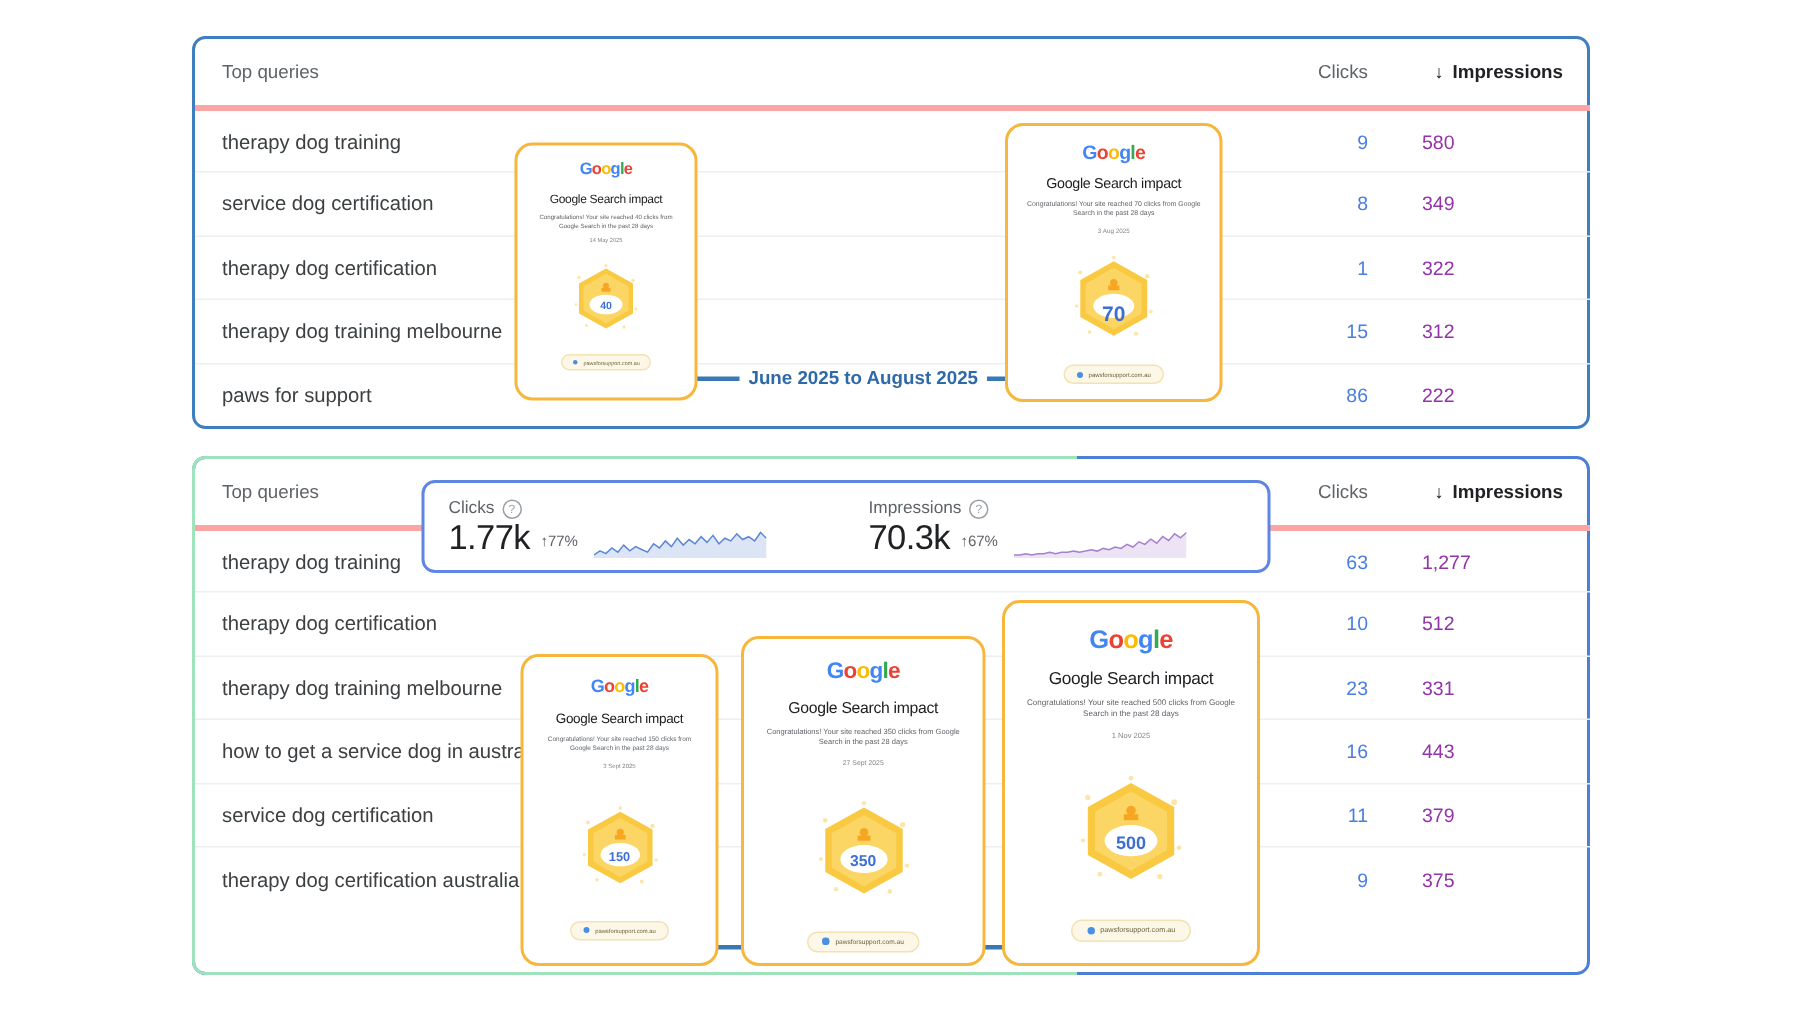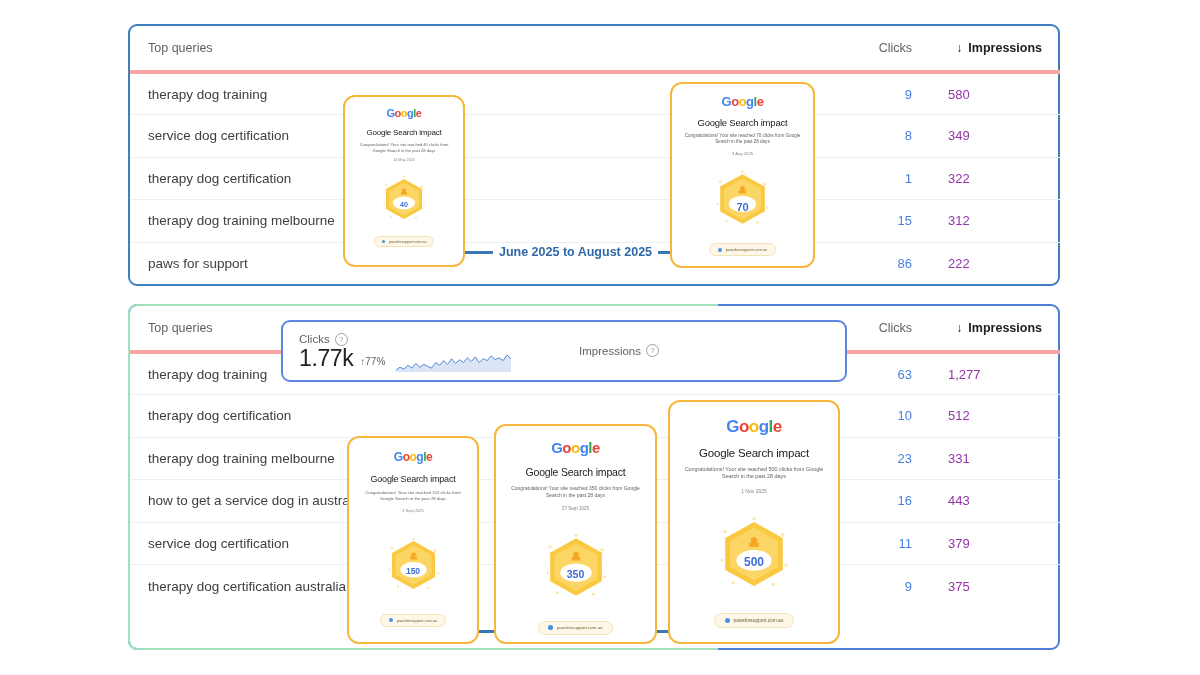--- a/index.html
+++ b/index.html
@@ -201,20 +201,28 @@
             <path d="M0.0,18.0 L4.0,15.2 L7.9,17.1 L11.9,13.3 L15.9,16.1 L19.8,11.4 L23.8,15.2 L27.8,12.4 L31.7,14.3 L35.7,16.1 L39.7,10.5 L43.6,13.3 L47.6,8.6 L51.6,12.4 L55.5,6.8 L59.5,11.4 L63.4,7.7 L67.4,10.5 L71.4,5.8 L75.3,9.6 L79.3,4.9 L83.3,10.5 L87.2,6.8 L91.2,8.6 L95.2,3.9 L99.1,7.7 L103.1,5.8 L107.1,8.6 L111.0,3.0 L115.0,6.8 L115,20 L0,20 Z" fill="#5b87d6" opacity="0.22"></path>
             <path d="M0.0,18.0 L4.0,15.2 L7.9,17.1 L11.9,13.3 L15.9,16.1 L19.8,11.4 L23.8,15.2 L27.8,12.4 L31.7,14.3 L35.7,16.1 L39.7,10.5 L43.6,13.3 L47.6,8.6 L51.6,12.4 L55.5,6.8 L59.5,11.4 L63.4,7.7 L67.4,10.5 L71.4,5.8 L75.3,9.6 L79.3,4.9 L83.3,10.5 L87.2,6.8 L91.2,8.6 L95.2,3.9 L99.1,7.7 L103.1,5.8 L107.1,8.6 L111.0,3.0 L115.0,6.8 " fill="none" stroke="#5b87d6" stroke-width="1"></path>
           </svg>
       </div>
     </div>
     <div class="metric impr-m">
       <div class="metric-head">
         <span>Impressions</span>
         <span class="help-ic">?</span>
       </div>
+      <div class="metric-row">
+        <span class="metric-val">70.3k</span>
+        <span class="metric-delta">↑<span>67%</span></span>
+        <svg class="spark" id="spark-impr" viewBox="0 0 115 20" preserveAspectRatio="none">
+            <path d="M0.0,18.0 L4.0,18.0 L7.9,17.1 L11.9,18.0 L15.9,17.1 L19.8,17.1 L23.8,16.2 L27.8,17.1 L31.7,16.2 L35.7,16.2 L39.7,15.4 L43.6,16.2 L47.6,15.4 L51.6,14.5 L55.5,15.4 L59.5,13.6 L63.4,14.5 L67.4,12.7 L71.4,13.6 L75.3,10.9 L79.3,12.7 L83.3,9.2 L87.2,10.9 L91.2,7.4 L95.2,10.1 L99.1,5.6 L103.1,8.3 L107.1,3.9 L111.0,6.5 L115.0,3.0 L115,20 L0,20 Z" fill="#a77fd0" opacity="0.22"></path>
+            <path d="M0.0,18.0 L4.0,18.0 L7.9,17.1 L11.9,18.0 L15.9,17.1 L19.8,17.1 L23.8,16.2 L27.8,17.1 L31.7,16.2 L35.7,16.2 L39.7,15.4 L43.6,16.2 L47.6,15.4 L51.6,14.5 L55.5,15.4 L59.5,13.6 L63.4,14.5 L67.4,12.7 L71.4,13.6 L75.3,10.9 L79.3,12.7 L83.3,9.2 L87.2,10.9 L91.2,7.4 L95.2,10.1 L99.1,5.6 L103.1,8.3 L107.1,3.9 L111.0,6.5 L115.0,3.0 " fill="none" stroke="#a77fd0" stroke-width="1"></path>
+          </svg>
+      </div>
     </div>
   </div>
 
   <div class="arrow-row" id="arrow-top" style="left:396px;top:245px;width:372px;">
     <div class="arrow-line" style="flex:1 1 auto;"></div>
     <div class="arrow-label" style="font-size:12.5px;">June 2025 to August 2025</div>
     <div class="arrow-line" style="flex:1 1 auto;"></div>
     <div class="arrow-head"></div>
   </div>
 
@@ -274,21 +282,21 @@
             <circle cx="20" cy="86" r="2"></circle>
             <circle cx="70" cy="88" r="2.2"></circle>
           <circle cx="46" cy="6" r="2"></circle>
         </g>
         <polygon points="46,10 82,30 82,70 46,90 10,70 10,30" fill="#f9c942"></polygon>
         <polygon points="46,17 76,34 76,66 46,83 16,66 16,34" fill="#fbd665"></polygon>
         <path d="M40 36 h12 v5 h-12 z" fill="#f6a623"></path>
         <circle cx="46" cy="33" r="4" fill="#f6a623"></circle>
         <ellipse cx="46" cy="58" rx="22" ry="13" fill="#ffffff"></ellipse>
       </svg>
-      <div class="hexnum" style="position:absolute;top:33px;font-size:11px;">70</div>
+      <div class="hexnum" style="position:absolute;top:33px;font-size:14px;">70</div>
     </div>
     <div class="urlchip" style="margin-top:13px;font-size:4px;padding:3px 8px;">
       <span class="urldot" style="width:4px;height:4px;"></span>
       <span>pawsforsupport.com.au</span>
     </div>
   </div>
 
   <div class="gcard" id="gcard-2" style="left:347px;top:436px;width:132px;height:208px;padding:13px 9px 8px;">
     <div class="g-logo" style="font-size:12px;">
       <span style="color:#4285F4">G</span><span style="color:#EA4335">o</span><span style="color:#FBBC05">o</span><span style="color:#4285F4">g</span><span style="color:#34A853">l</span><span style="color:#EA4335">e</span>

